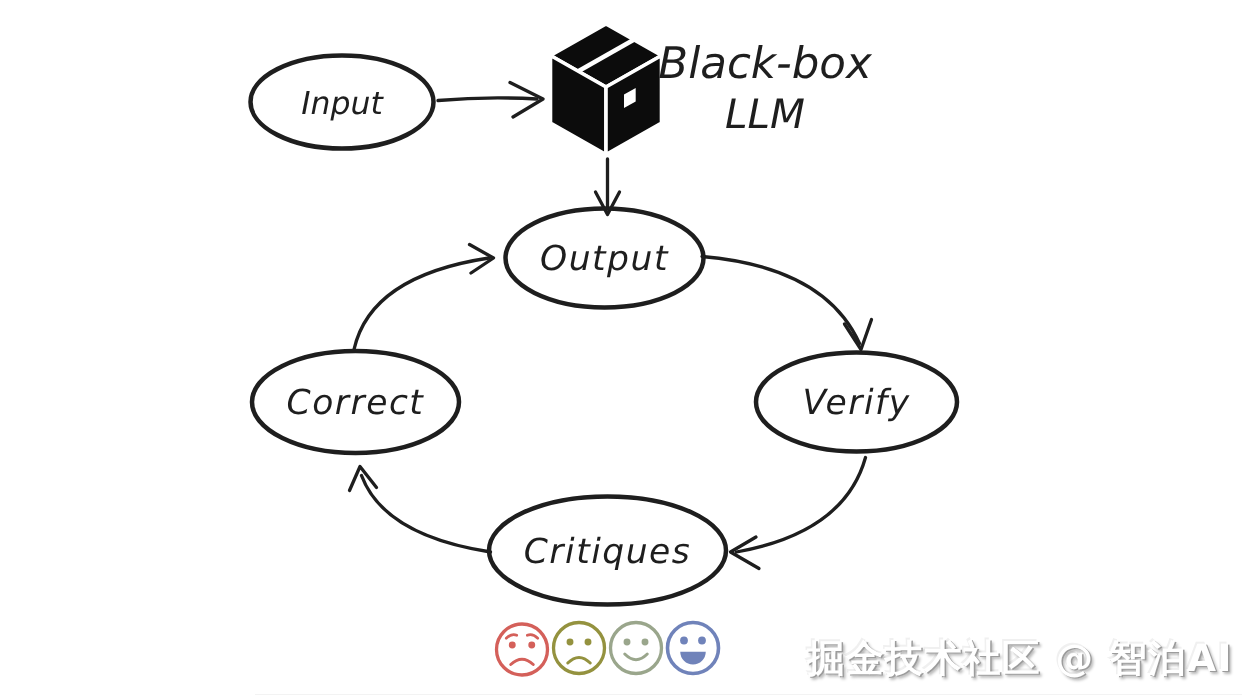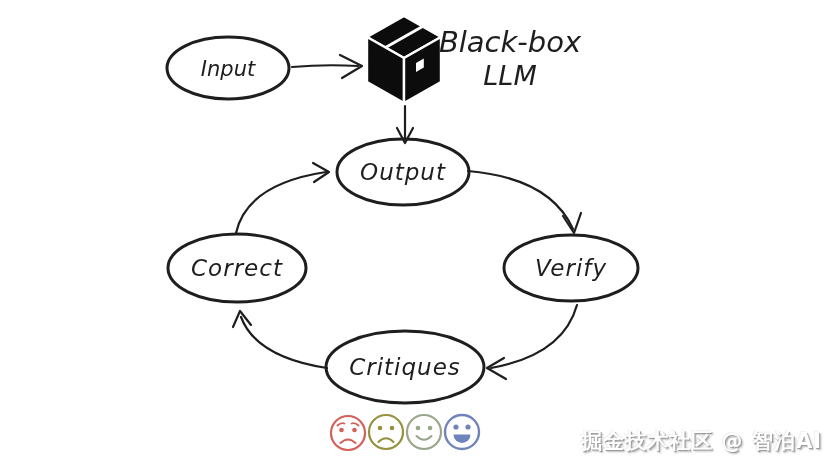--- a/index.html
+++ b/index.html
@@ -16,21 +16,21 @@
     font-style:italic;
     fill:#1e1e1e;
   }
   .node-label{font-size:23px;letter-spacing:1px;}
   .ink{stroke:#1e1e1e;fill:none;stroke-linecap:round;stroke-linejoin:round;}
   .arrow{stroke-width:2.2;}
   .ellipse-stroke{stroke-width:3;}
   .watermark{
     position:absolute;
     right:6px;bottom:8px;
-    font-size:21px;
+    font-size:25px;
     font-weight:bold;
     color:#ffffff;
     letter-spacing:1px;
     text-shadow:1px 1px 0 #9c9c9c, 2px 2px 2px rgba(0,0,0,0.28), -1px -1px 0 #f0f0f0;
     white-space:nowrap;
   }
 </style>
 </head>
 <body>
 

